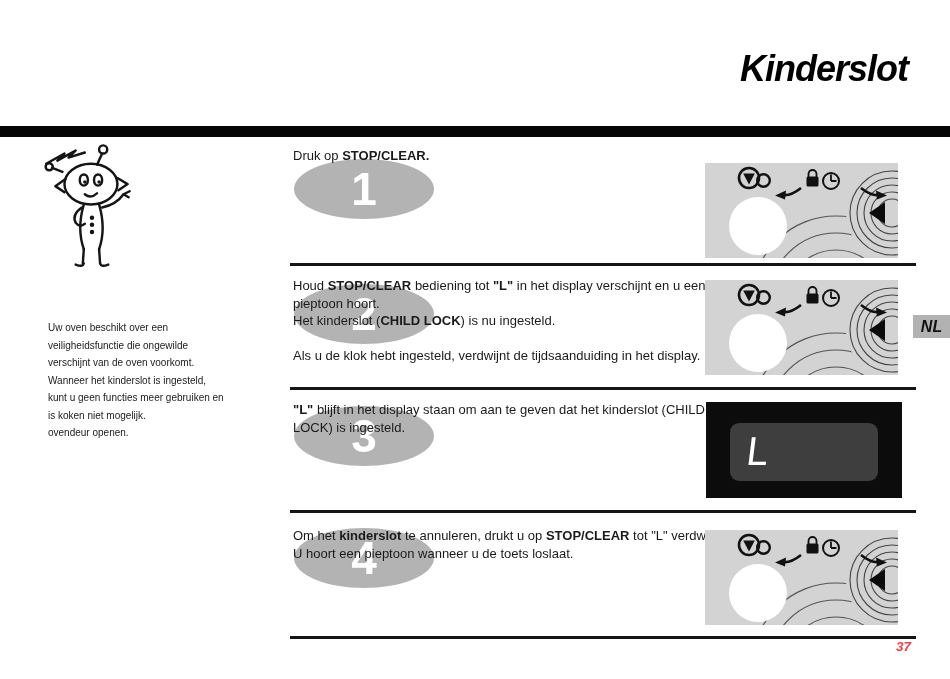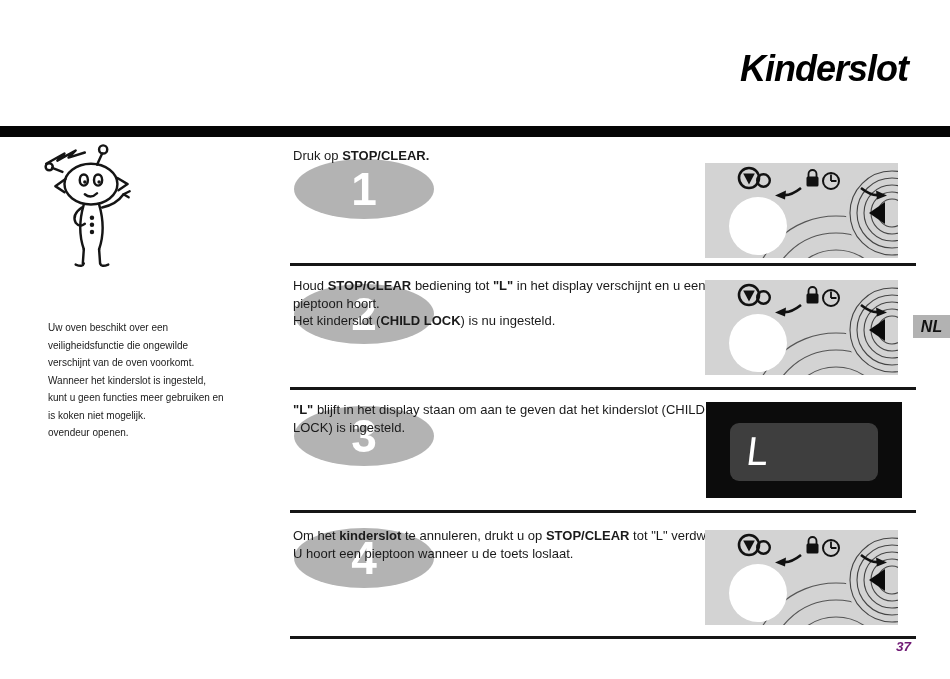--- a/index.html
+++ b/index.html
@@ -16,21 +16,21 @@
   .intro{position:absolute;left:48px;top:273px;width:245px;font-size:10px;line-height:17.5px;margin-top:46px;}
 
   .nl-tab{position:absolute;left:913px;top:315px;width:37px;height:23px;background:#b2b2b2;
           display:flex;align-items:center;justify-content:center;font-weight:bold;
           font-style:italic;font-size:16px;color:#111;}
 
   .hr{position:absolute;left:290px;width:626px;height:2.5px;background:#151515;}
   .hr1{top:263px;} .hr2{top:387px;} .hr3{top:510px;} .hr4{top:636px;}
 
   .page-num{position:absolute;top:639px;right:39px;font-size:13.5px;font-weight:bold;
-            font-style:italic;color:#701a75;}
+            font-style:italic;color:#ef4444;}
 
   .badge{position:absolute;left:294px;width:140px;height:60px;border-radius:50%;
          background:#b3b3b3;display:flex;align-items:center;justify-content:center;
          color:#ffffff;font-weight:bold;font-size:46px;z-index:1;}
   .badge1{top:159px;} .badge2{top:284px;} .badge3{top:406px;} .badge4{top:528px;}
 
   .step-text{position:absolute;left:293px;width:628px;font-size:13px;line-height:17.5px;z-index:2;}
   .st1{top:147px;} .st2{top:277px;} .st3{top:401px;} .st4{top:527px;}
   .line{white-space:nowrap;}
   .gap{margin-top:17.5px;}
@@ -155,20 +155,21 @@
     </div>
 
   <div class="step-text st1">
     <div class="line"><span>Druk op </span><span class="b">STOP/CLEAR.</span></div>
   </div>
 
   <div class="step-text st2">
     <div class="line"><span>Houd </span><span class="b">STOP/CLEAR</span><span> bediening tot </span><span class="b">"L"</span><span> in het display verschijnt en u een</span></div>
     <div class="line"><span>pieptoon hoort.</span></div>
     <div class="line"><span>Het kinderslot (</span><span class="b">CHILD LOCK</span><span>) is nu ingesteld.</span></div>
+    <div class="line gap"><span>Als u de klok hebt ingesteld, verdwijnt de tijdsaanduiding in het display.</span></div>
   </div>
 
   <div class="step-text st3">
     <div class="line"><span class="b">"L"</span><span> blijft in het display staan om aan te geven dat het kinderslot (CHILD</span></div>
     <div class="line"><span>LOCK) is ingesteld.</span></div>
   </div>
 
   <div class="step-text st4">
     <div class="line"><span>Om het </span><span class="b">kinderslot</span><span> te annuleren, drukt u op </span><span class="b">STOP/CLEAR</span><span> tot "L" verdwijnt.</span></div>
     <div class="line"><span>U hoort een pieptoon wanneer u de toets loslaat.</span></div>

